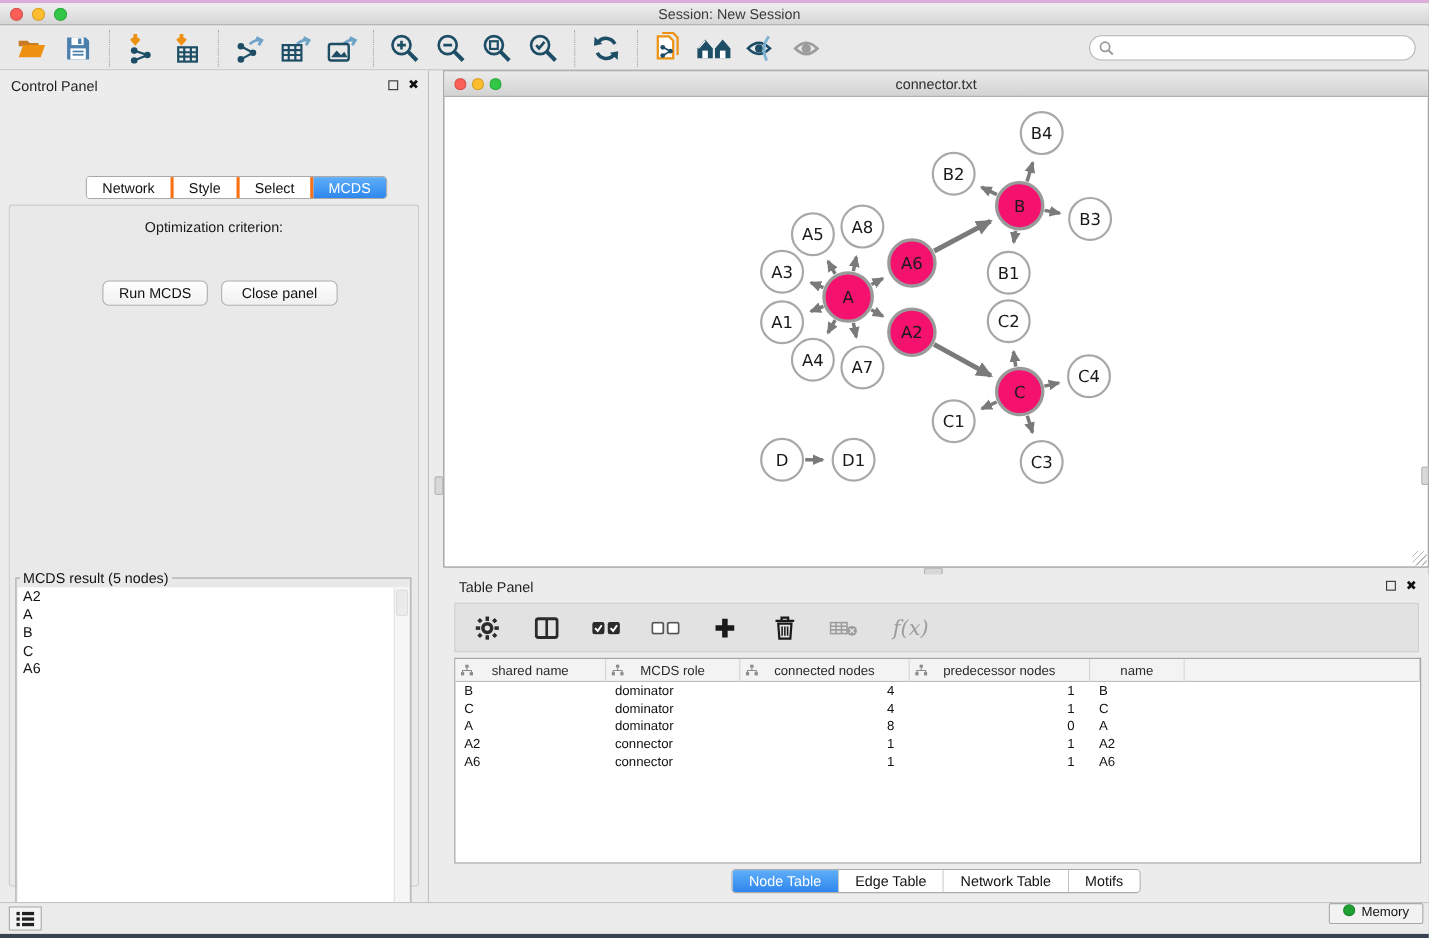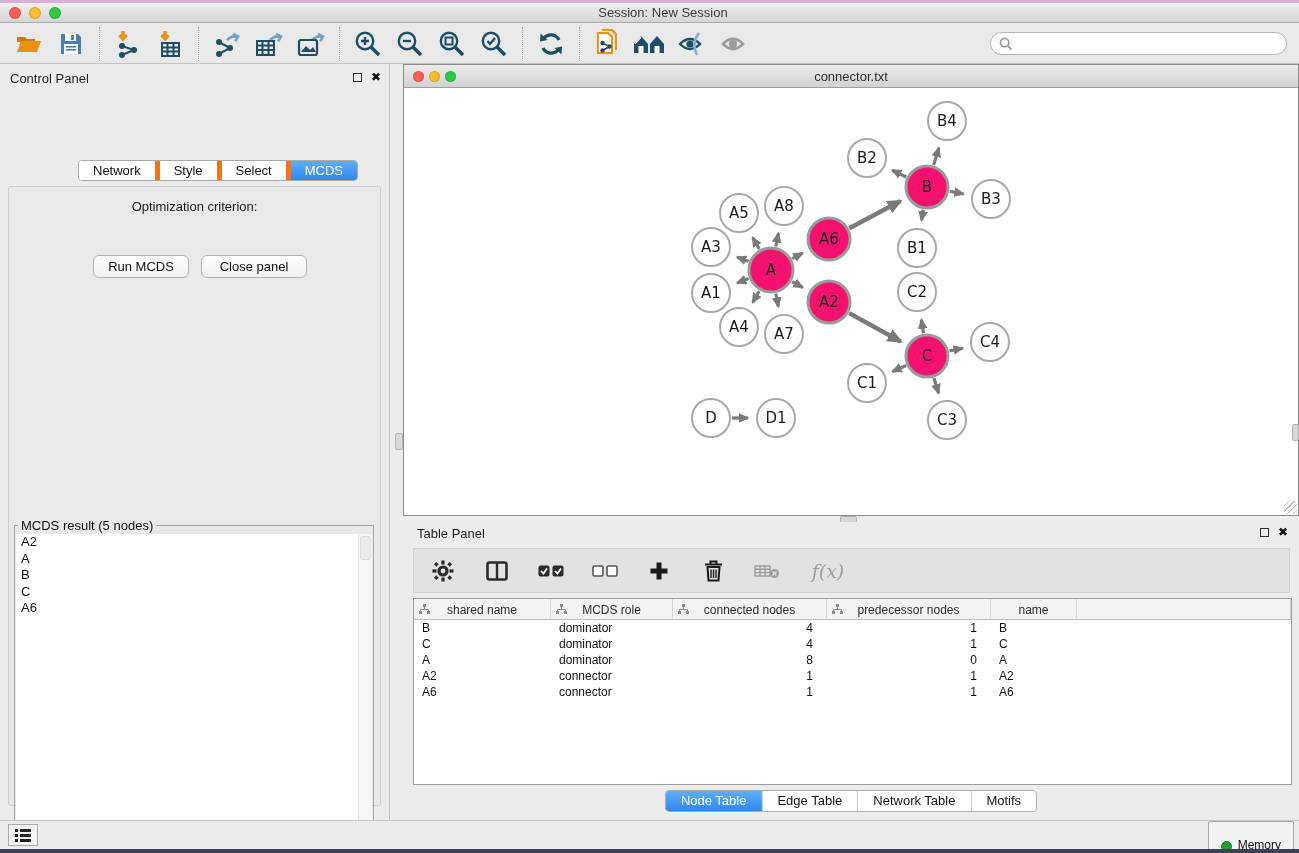--- a/index.html
+++ b/index.html
@@ -31,21 +31,21 @@
   
   .control-panel{position:absolute;left:0;top:64px;width:390px;height:756px;background:#ECECEC;
                  border-right:1px solid #C0C0C0;}
   .panel-title{position:absolute;left:10px;top:7px;font-size:13px;color:#1F1F1F;}
   .win-ctrls{position:absolute;right:8px;top:8px;display:flex;gap:9px;align-items:center;}
   .float-ic{width:9px;height:9px;border:1.5px solid #333;}
   .close-ic{font-size:12px;font-weight:bold;color:#111;line-height:10px;}
   .cp-tabs{position:absolute;left:78px;top:96px;display:flex;height:21px;
            border:1px solid #A9A9A9;border-radius:4px;overflow:hidden;background:#FFF;}
   .cp-tab{padding:0 14px;font-size:13px;line-height:19px;color:#111;background:#FFF;
-          border-right:5px solid #f97316;}
+          border-right:3px solid #f97316;}
   .cp-tab:last-child{border-right:none;}
   .cp-tab.active{background:linear-gradient(#5FAEF9,#2E87EE);color:#FFF;}
   .cp-body{position:absolute;left:8px;top:122px;right:8px;bottom:14px;background:#E9E9E9;
            border:1px solid #CDCDCD;border-radius:3px;}
   .opt-label{position:absolute;left:0;right:0;top:12px;text-align:center;font-size:13px;color:#1A1A1A;}
   .dropdown{position:absolute;left:34px;top:35px;width:314px;height:23px;background:#FFF;
             border:1px solid #B5B5B5;border-radius:4px;display:flex;align-items:center;}
   .dropdown .dval{flex:1;font-size:13px;padding-left:9px;color:#111;white-space:nowrap;}
   .stepper{width:20px;height:23px;margin:-1px -1px -1px 0;border-radius:0 4px 4px 0;
            background:linear-gradient(#6CB5F9,#2E87EE);display:flex;flex-direction:column;
@@ -108,22 +108,22 @@
   .tp-tab{padding:0 15px;font-size:13px;line-height:20px;color:#111;background:#FFF;
           border-right:1px solid #C2C2C2;}
   .tp-tab:last-child{border-right:none;}
   .tp-tab.active{background:linear-gradient(#5FAEF9,#2E87EE);color:#FFF;}
 
   
   .statusbar{position:absolute;left:0;right:0;bottom:4px;height:29px;background:#EBEBEB;
              border-top:1px solid #C6C6C6;}
   .sb-left-btn{position:absolute;left:8px;top:3px;width:30px;height:22px;background:#F4F4F4;
                border:1px solid #A9A9A9;display:flex;align-items:center;justify-content:center;}
-  .memory-btn{position:absolute;right:5px;top:0;height:32px;background:#F2F2F2;
-              border:1px solid #A9A9A9;border-radius:2px;display:flex;align-items:flex-end;
+  .memory-btn{position:absolute;right:5px;top:0;height:19px;background:#F2F2F2;
+              border:1px solid #A9A9A9;border-radius:2px;display:flex;align-items:flex-start;
               gap:6px;padding:0 12px;font-size:12px;color:#111;}
   .mem-dot{width:11px;height:11px;border-radius:50%;background:#1FA033;border:1px solid #178527;}
   .deco-bottom{position:absolute;left:0;right:0;bottom:0;height:4px;background:#39424E;}
 
   .list-glyph{display:flex;flex-direction:column;gap:2px;}
   .list-glyph i{display:flex;gap:2px;align-items:center;}
   .list-glyph b{width:3px;height:3px;background:#222;}
   .list-glyph s{width:11px;height:3px;background:#222;display:block;}
 </style>
 </head>

